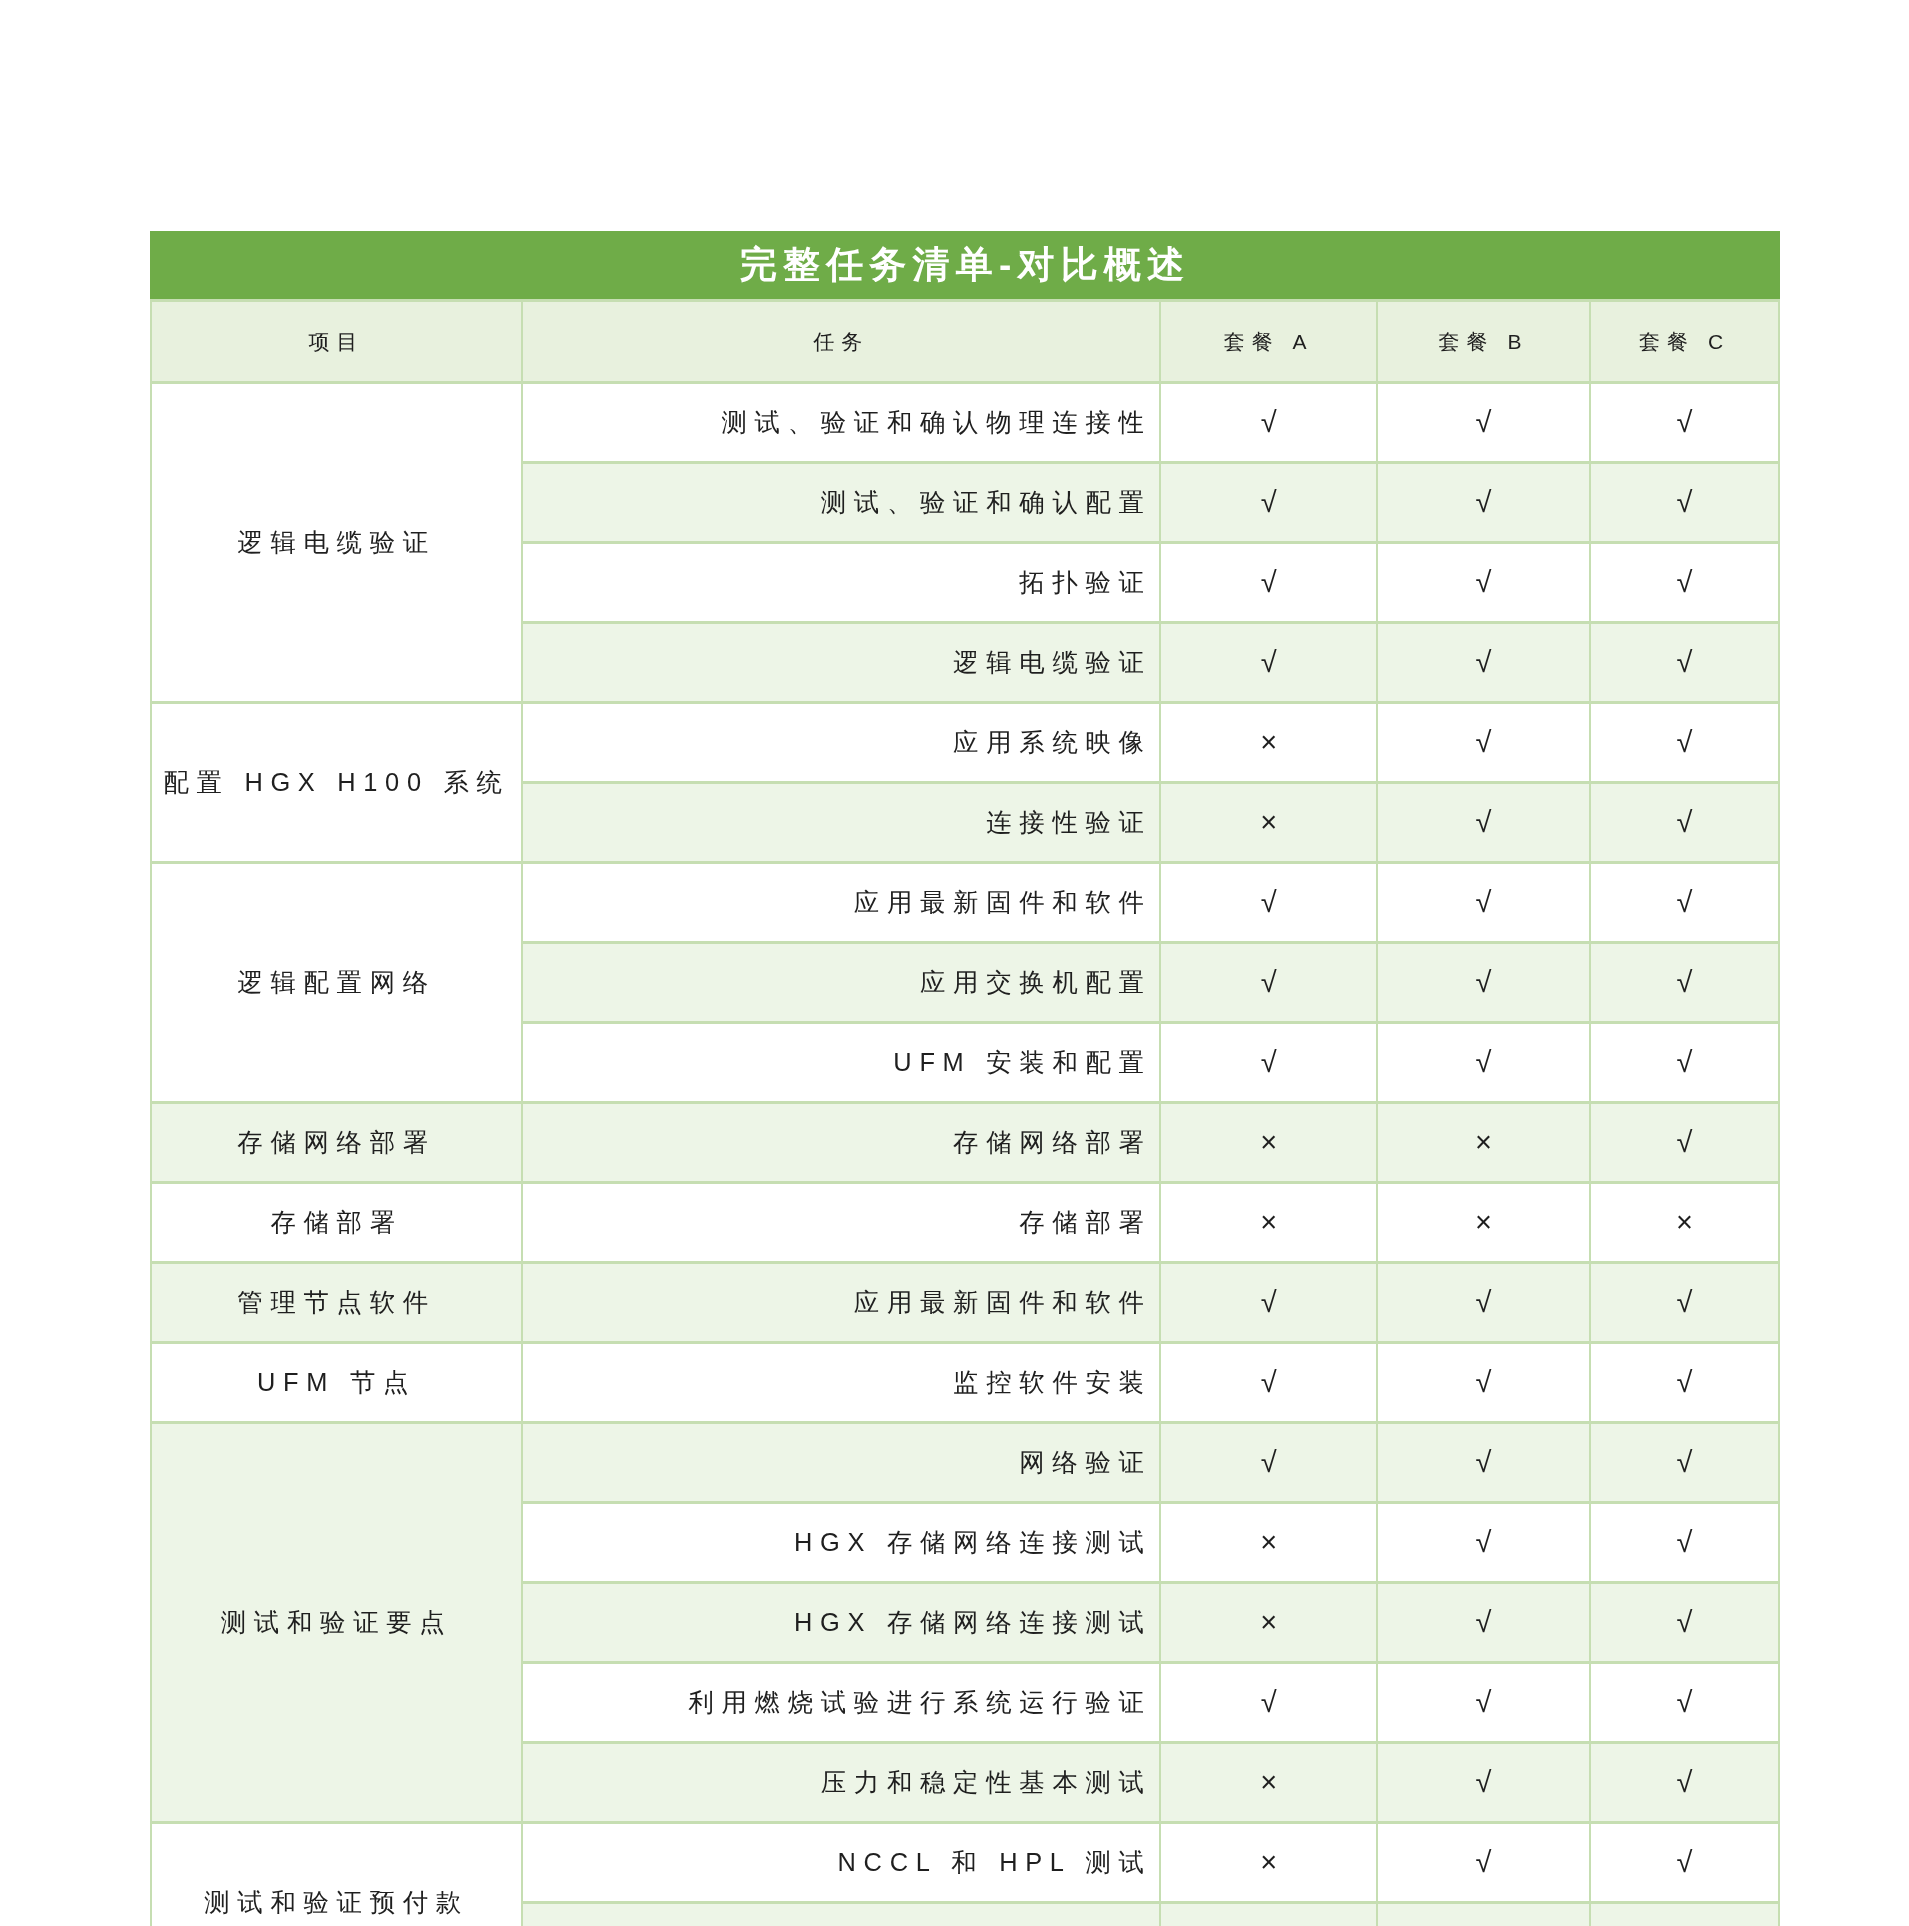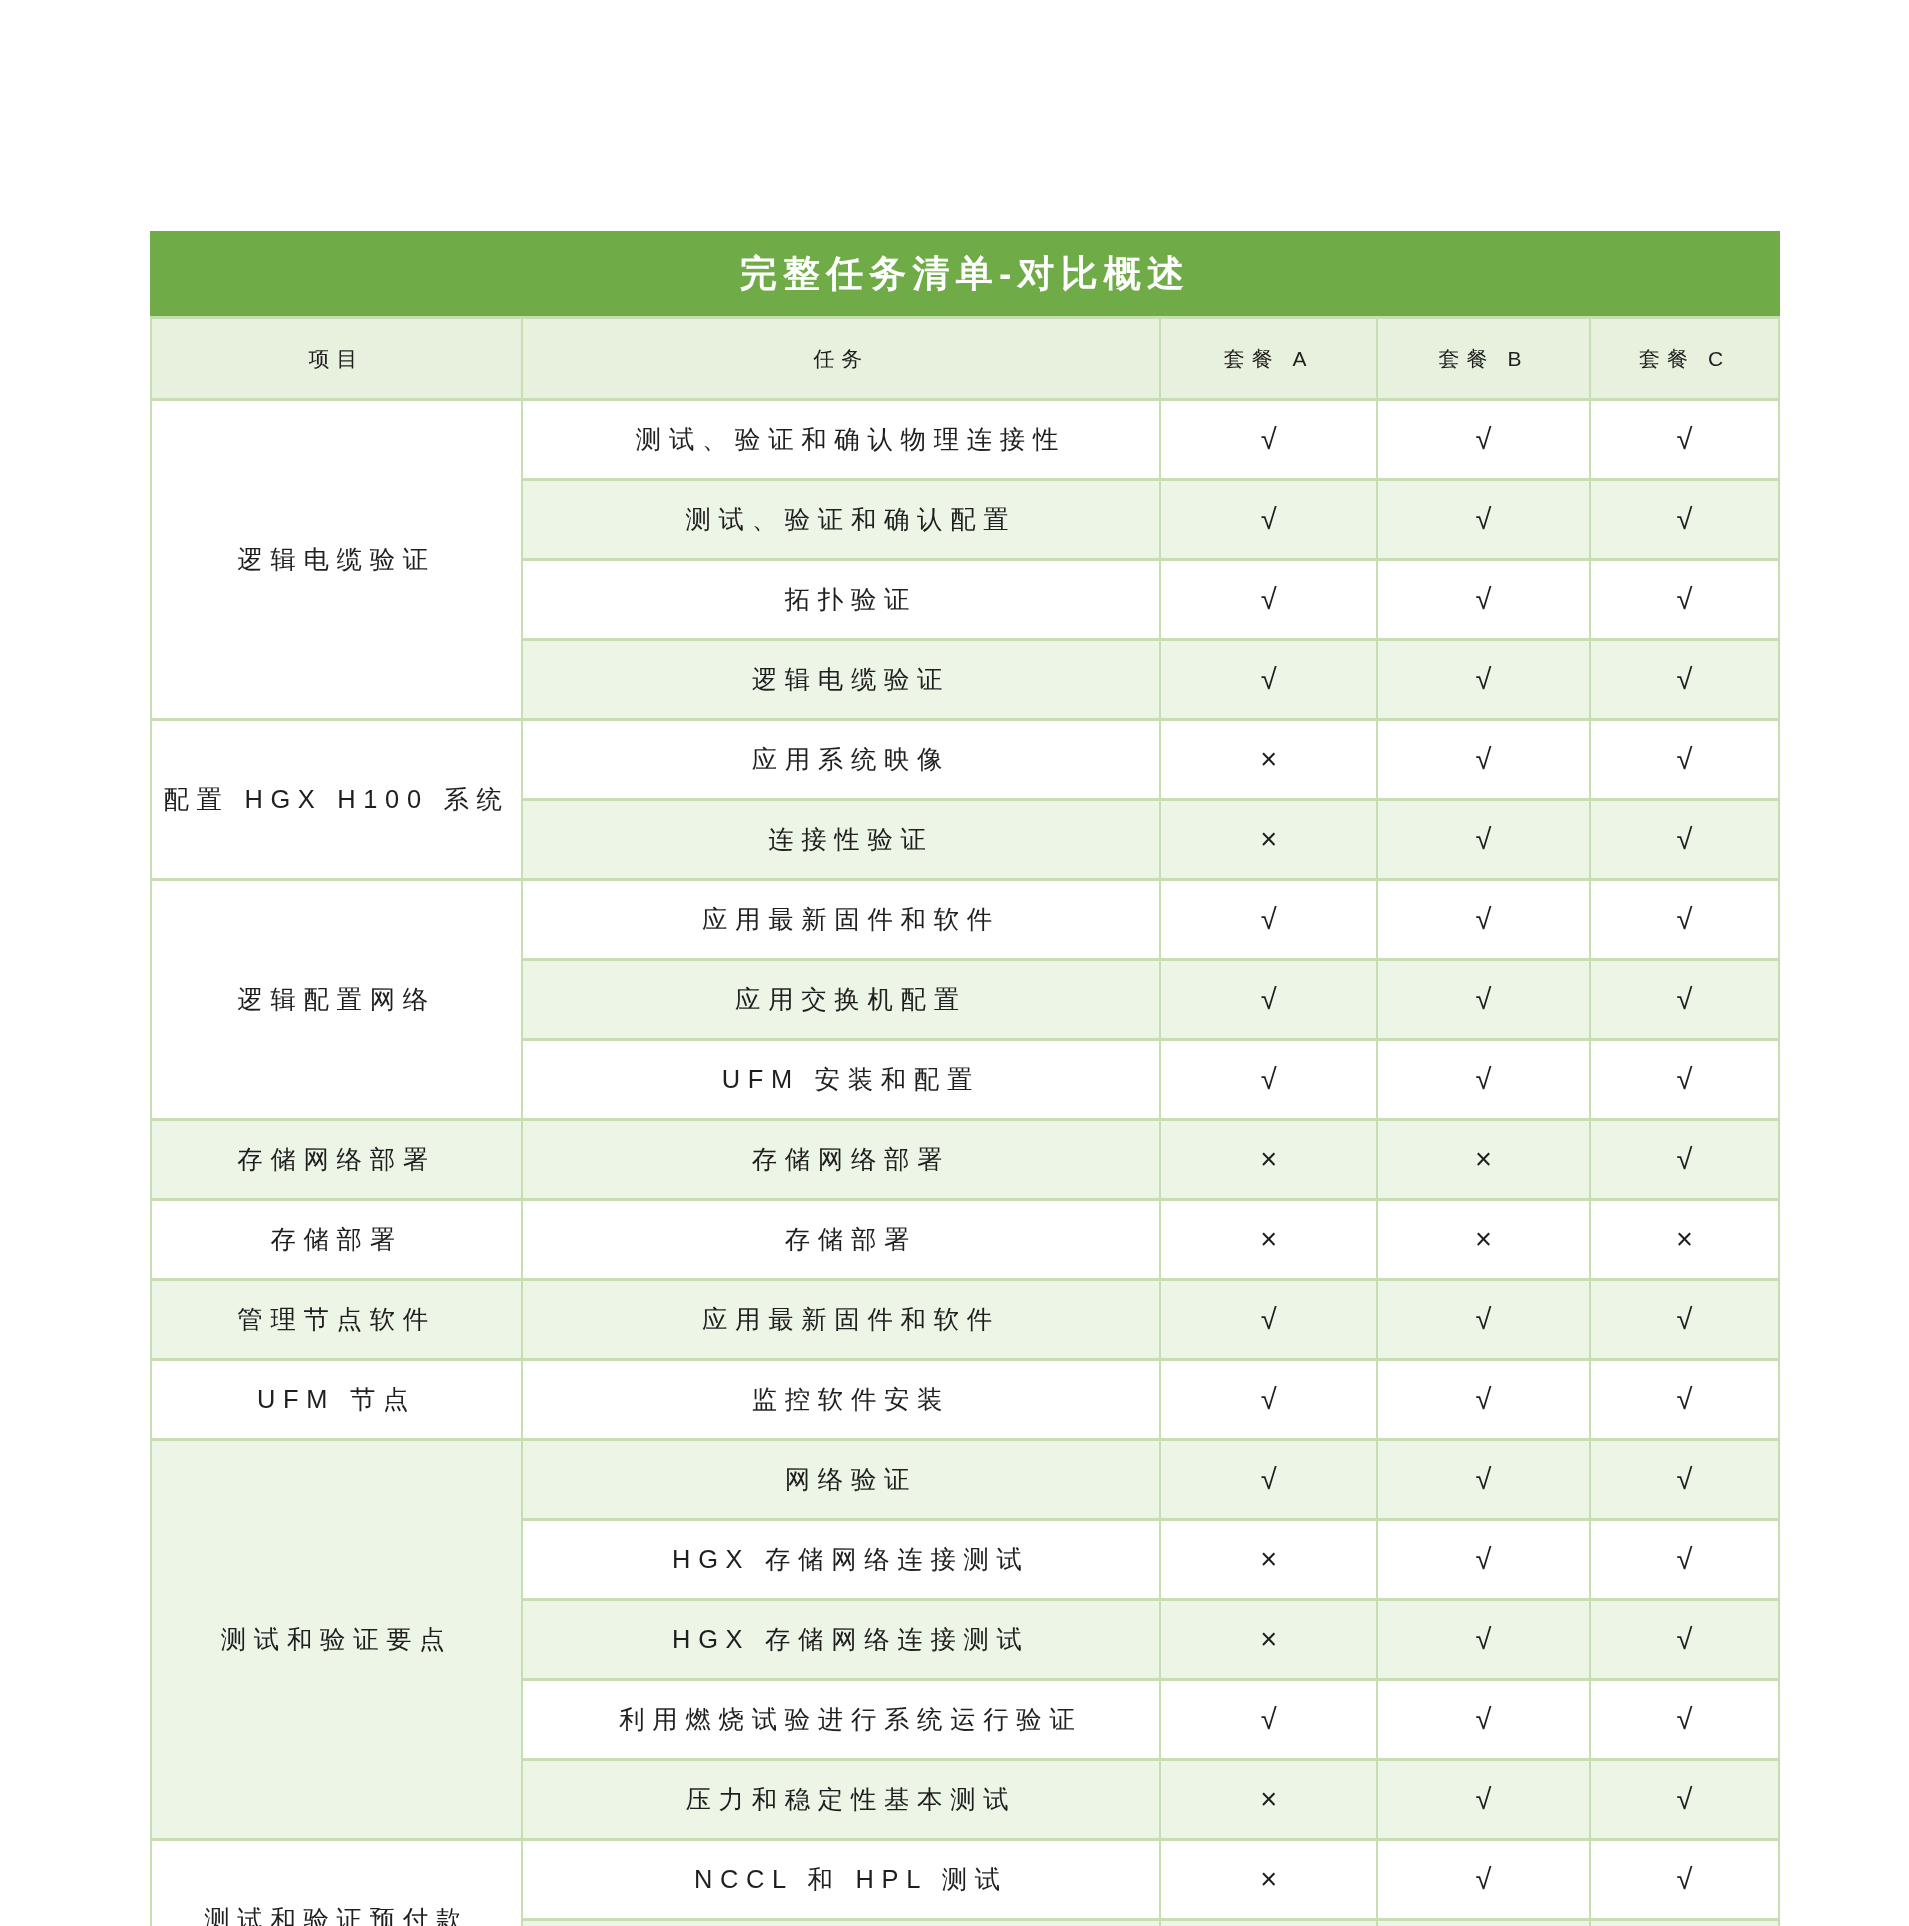--- a/index.html
+++ b/index.html
@@ -15,21 +15,21 @@
     background: #ffffff;
     overflow: hidden;
   }
   .table-wrap {
     position: absolute;
     left: 150px;
     top: 231px;
     width: 1630px;
   }
   .title-bar {
-    height: 85px;
+    height: 68px;
     background: var(--header-green, #6FAC48);
     color: var(--title-text, #ffffff);
     font-size: 37px;
     font-weight: bold;
     letter-spacing: 6.2px;
     display: flex;
     align-items: center;
     justify-content: center;
   }
   table.cmp {
@@ -65,21 +65,21 @@
   tr.green td { background: var(--row-green, #EDF5E7); }
   td.bg-white { background: #ffffff; }
   td.bg-green { background: var(--row-green, #EDF5E7); }
   td.gcell {
     text-align: center;
     letter-spacing: 7.7px;
     line-height: 1.55;
     padding: 0 3px;
   }
   td.tcell {
-    text-align: center;
+    text-align: right;
     letter-spacing: 7.7px;
     padding-left: 27px;
     padding-right: 7.7px;
   }
   td.mcell {
     text-align: center;
     font-size: 29px;
     letter-spacing: 0;
   }
 </style>

